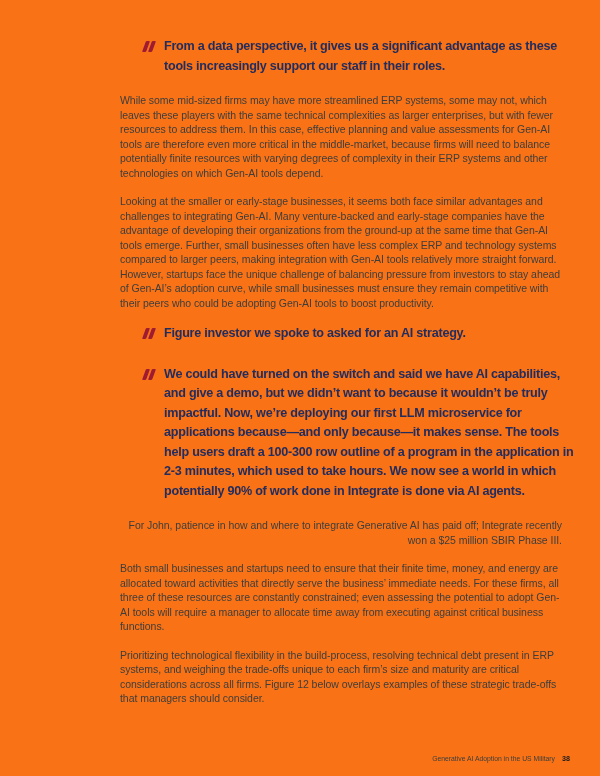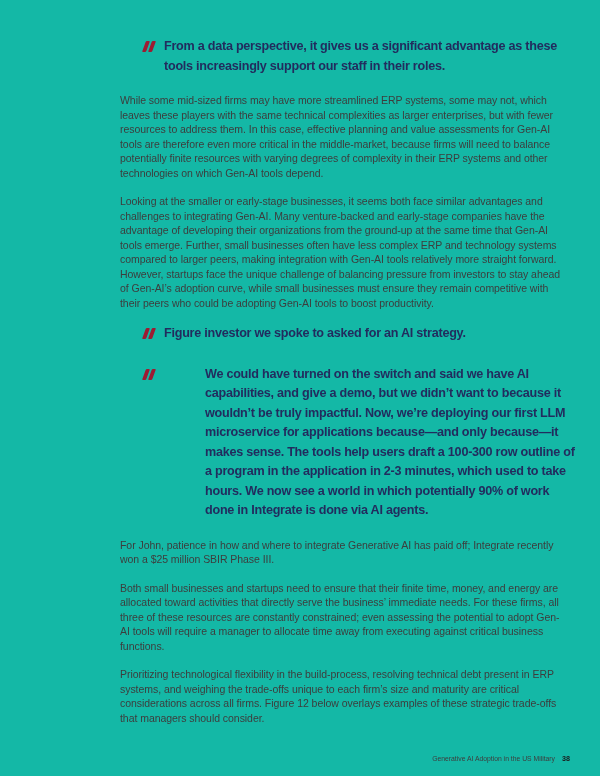--- a/index.html
+++ b/index.html
@@ -4,21 +4,21 @@
 <style>
   html, body {
     margin: 0;
     padding: 0;
     background: #ffffff;
   }
   .page {
     position: relative;
     width: 600px;
     height: 776px;
-    background: #14b8a6;
+    background: #f97316;
     box-sizing: border-box;
     padding: 37px 22px 0 120px;
     overflow: hidden;
     font-family: "Liberation Sans", sans-serif;
   }
   
   .quote {
     display: flex;
     align-items: flex-start;
     margin: 0 0 17px 24px;
@@ -46,23 +46,23 @@
     letter-spacing: -0.25px;
   }
   
   .body {
     margin: 0 16px 14px 0;
     color: #3d3d3d;
     font-size: 10.5px;
     line-height: 14.5px;
     letter-spacing: -0.05px;
   }
-  .after-quote { margin-top: 4px; }
+  .after-quote { margin-top: 4px; text-align: right; }
   .quote.single { margin-top: 10px; margin-bottom: 21px; }
-  .quote.long { margin-top: 16px; gap: 41px; }
+  .quote.long { margin-top: 16px; }
   
   .footer {
     position: absolute;
     right: 30px;
     bottom: 13px;
     display: flex;
     align-items: baseline;
     gap: 7px;
     font-size: 6.8px;
     color: #3d3d3d;

